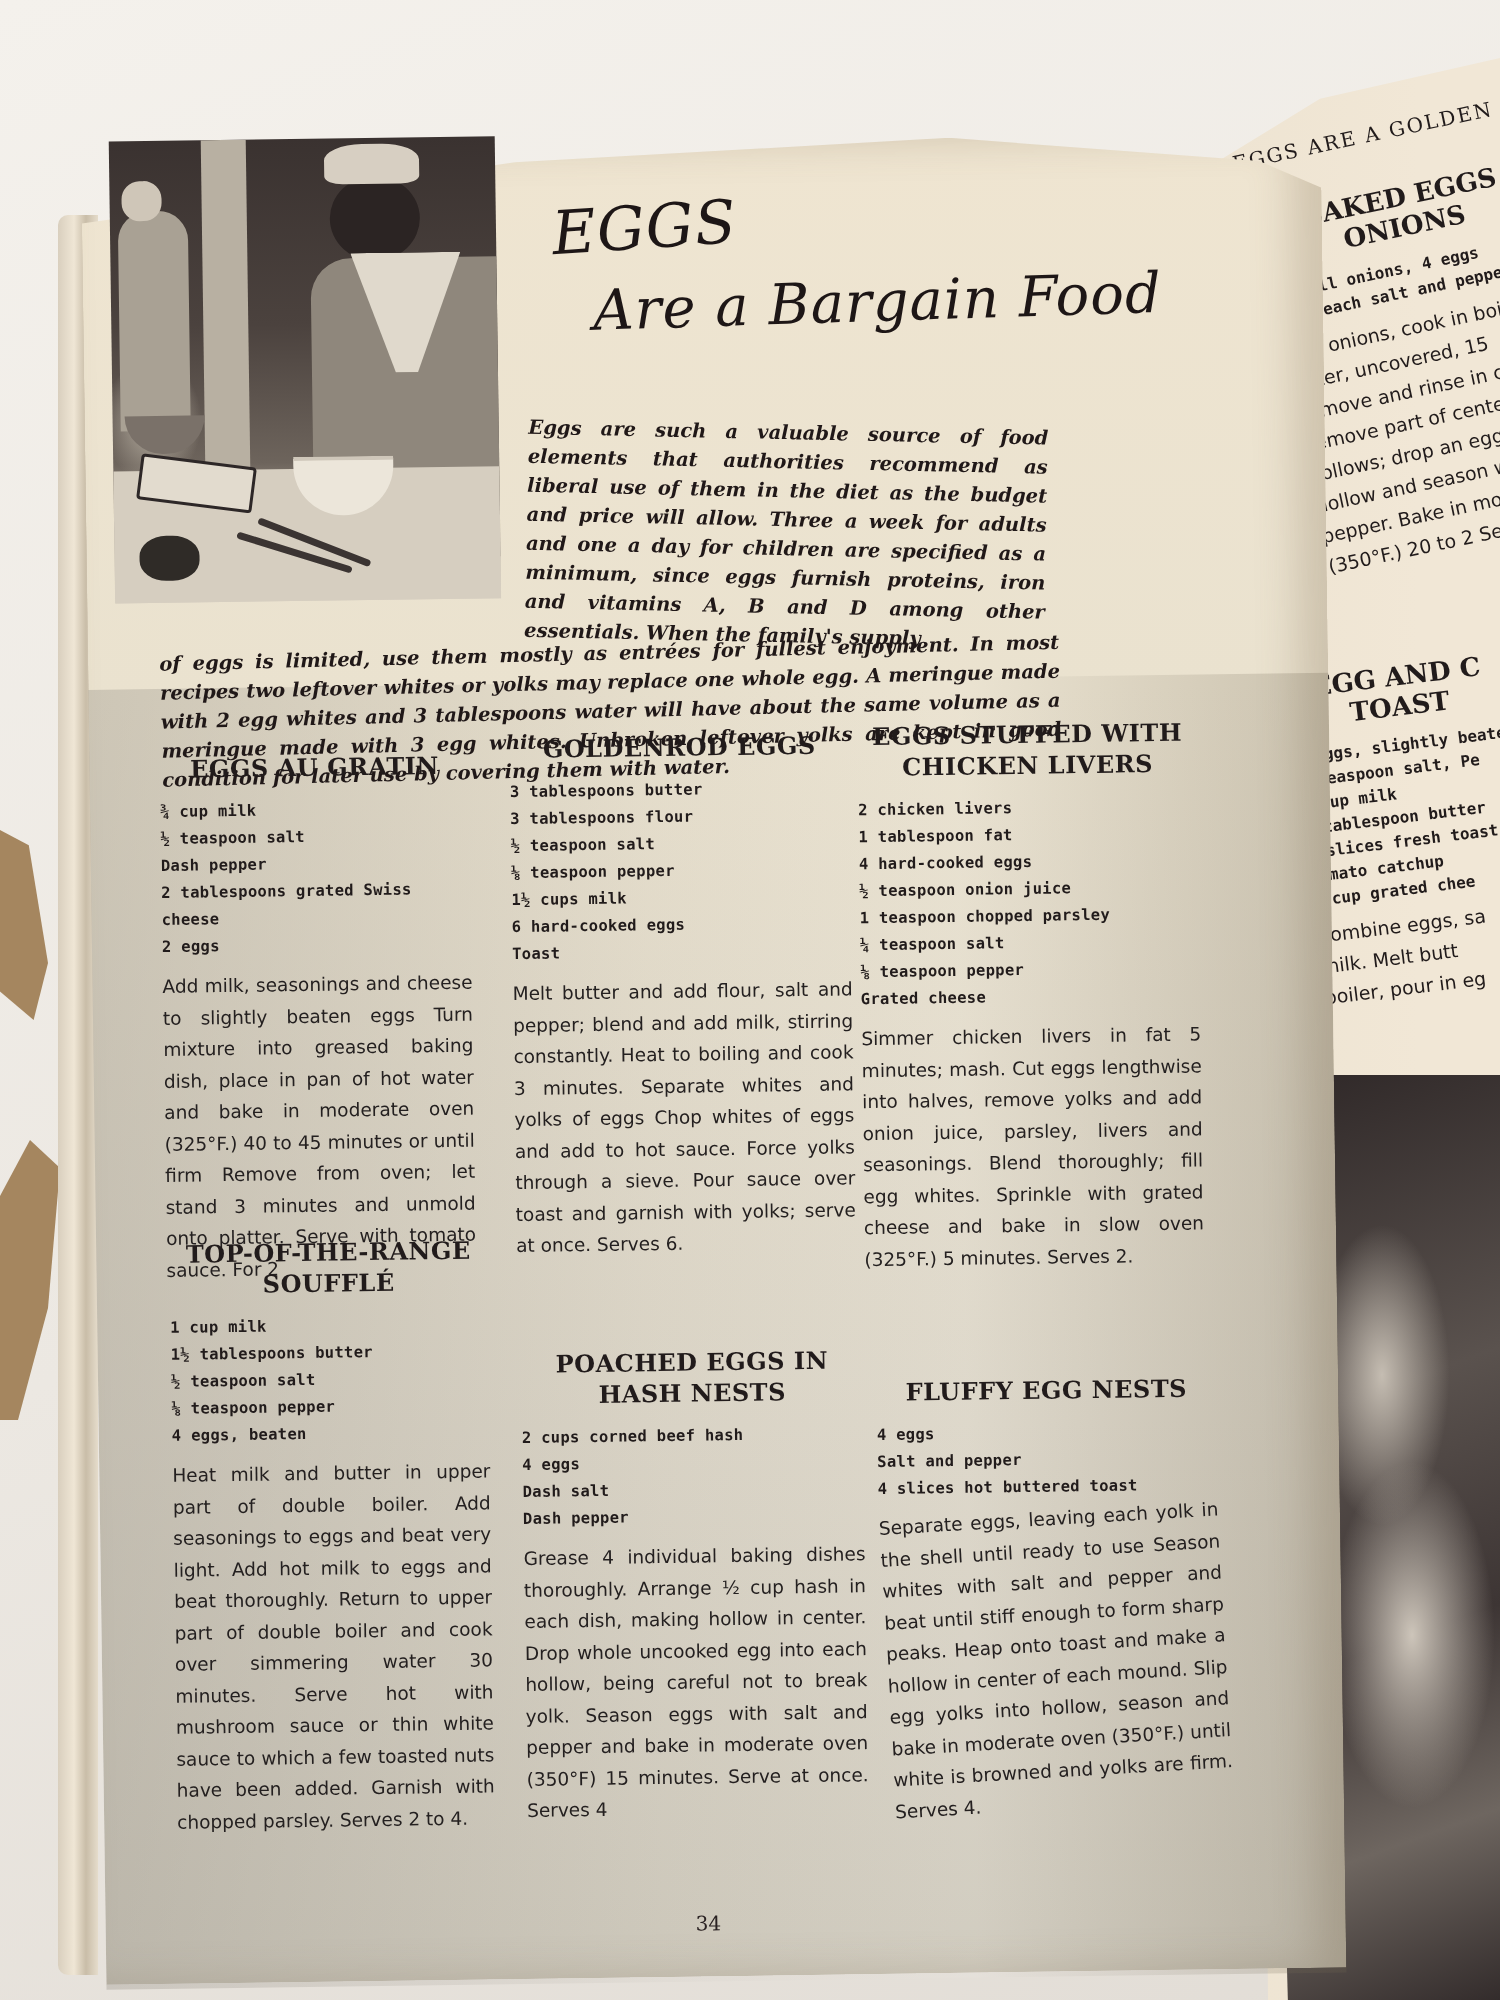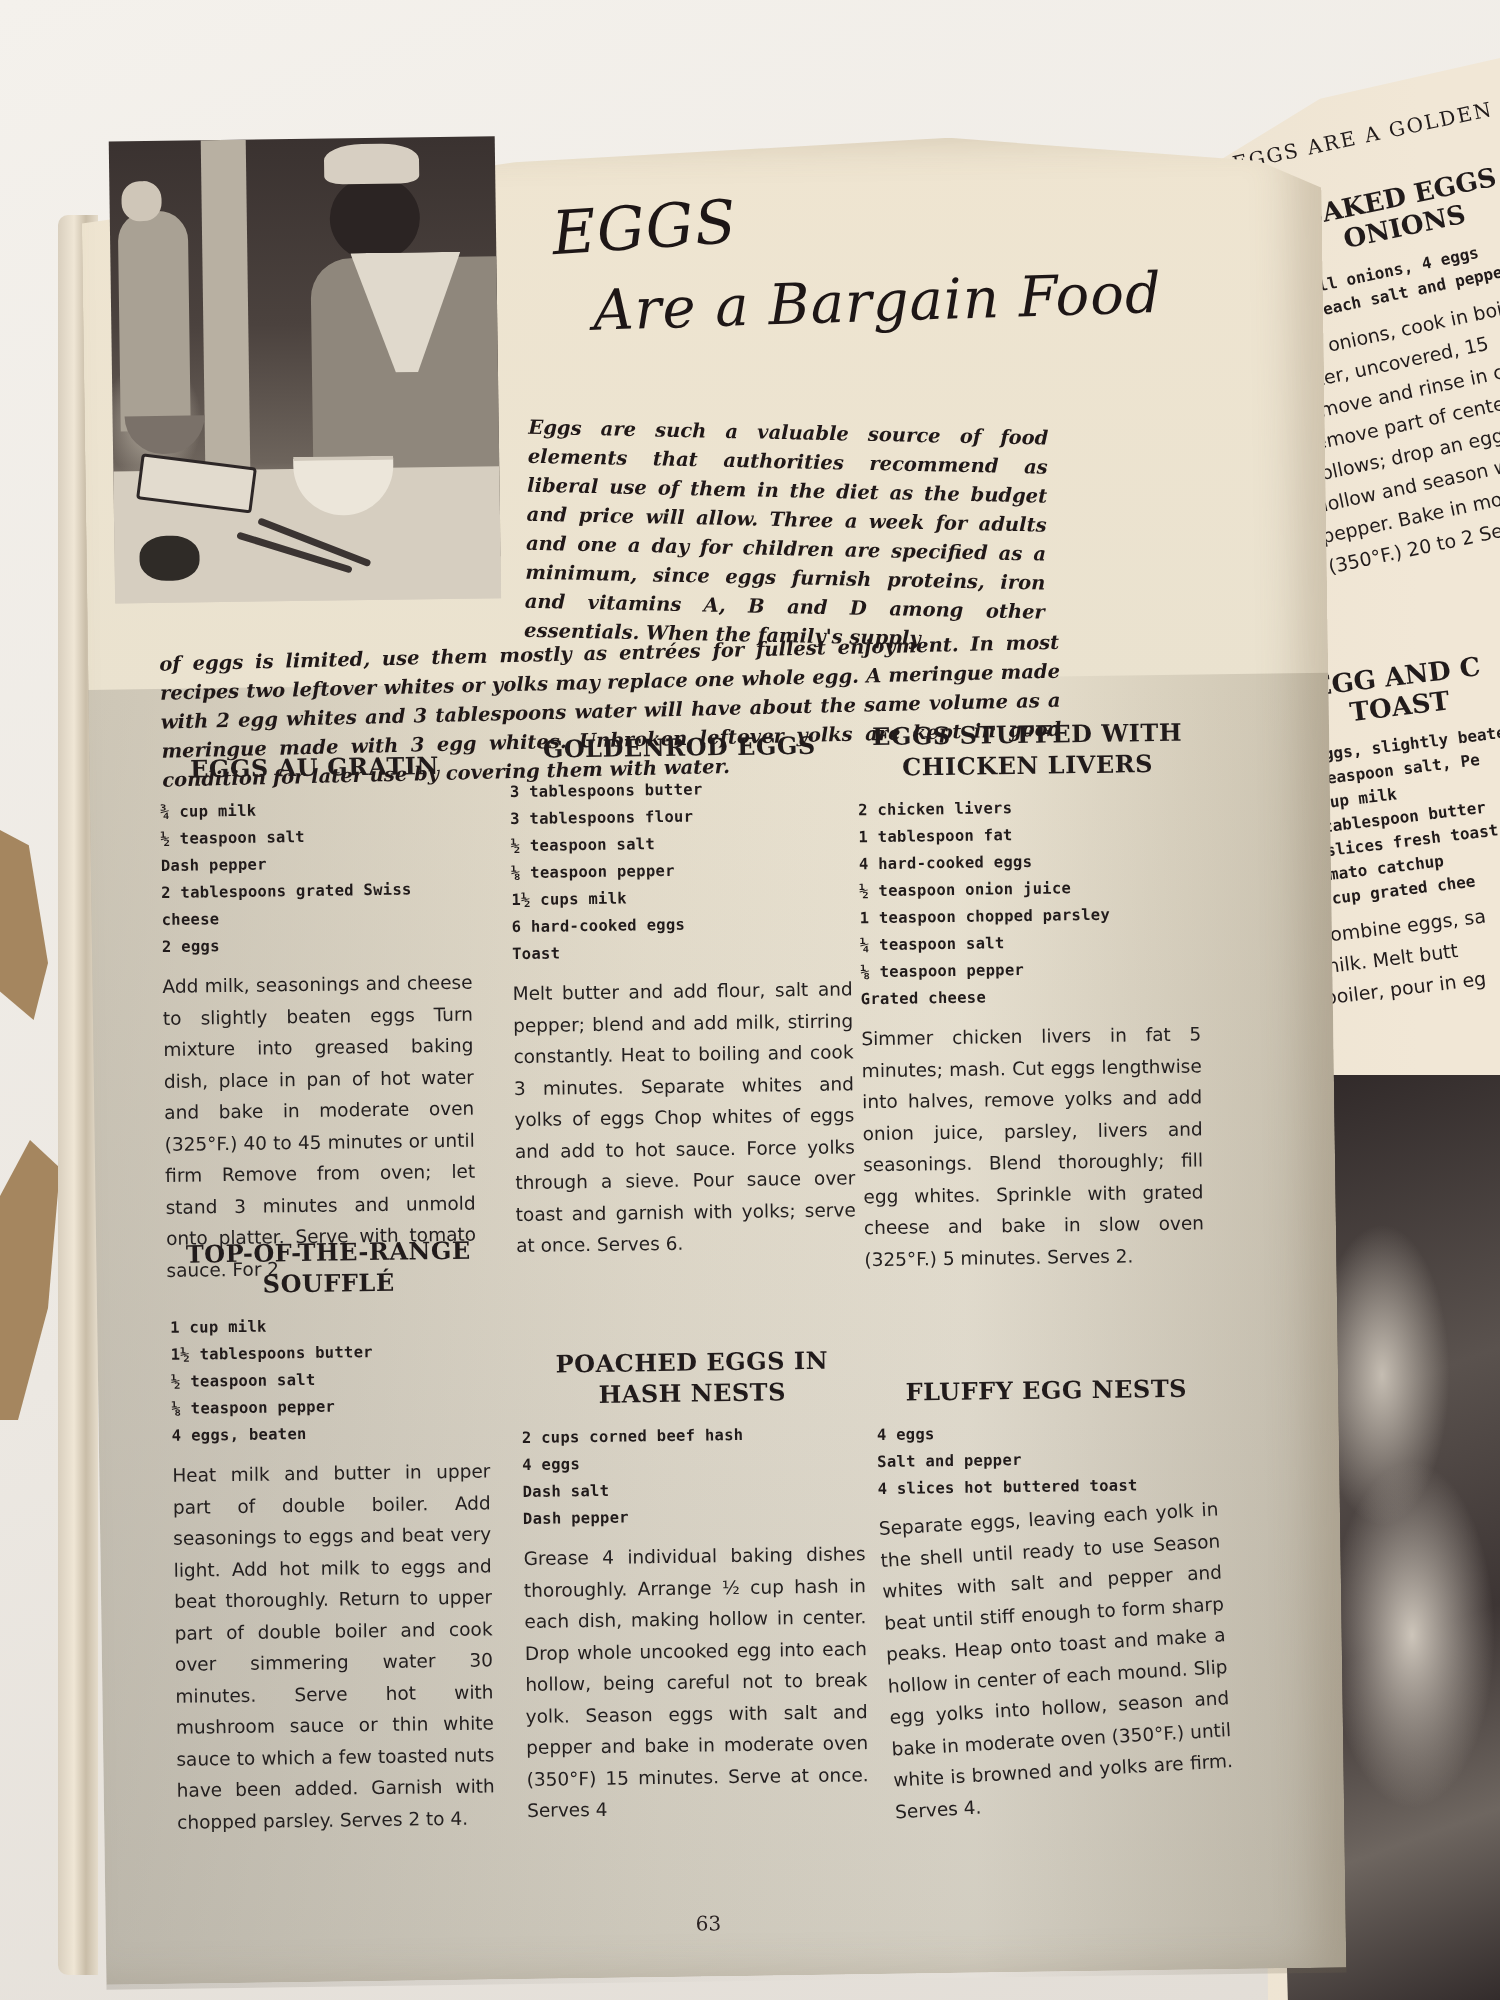--- a/index.html
+++ b/index.html
@@ -285,14 +285,14 @@
   <div class="recipe r6">
     <h2>FLUFFY EGG NESTS</h2>
     <ul>
       <li>4 eggs</li>
       <li>Salt and pepper</li>
       <li>4 slices hot buttered toast</li>
     </ul>
     <p class="method">Separate eggs, leaving each yolk in the shell until ready to use Season whites with salt and pepper and beat until stiff enough to form sharp peaks. Heap onto toast and make a hollow in center of each mound. Slip egg yolks into hollow, season and bake in moderate oven (350°F.) until white is browned and yolks are firm. Serves 4.</p>
   </div>
 
-  <div class="page-number">63</div>
+  <div class="page-number">34</div>
 </div>
 
 </body></html>

